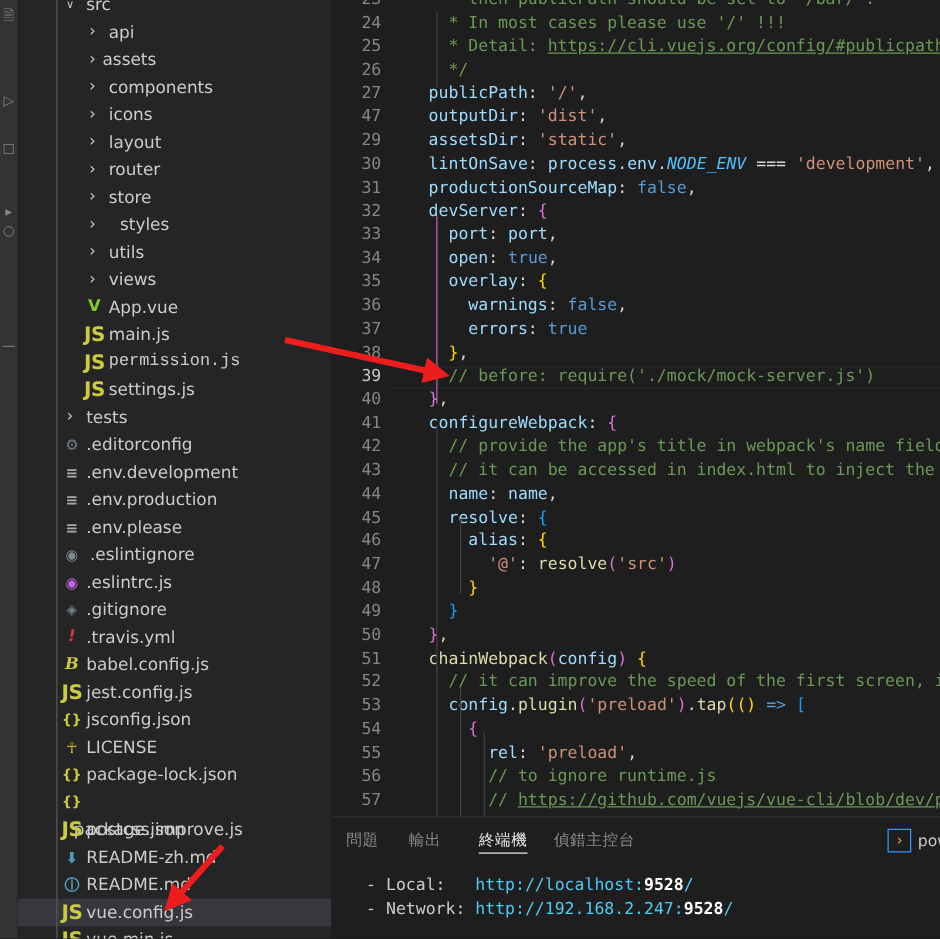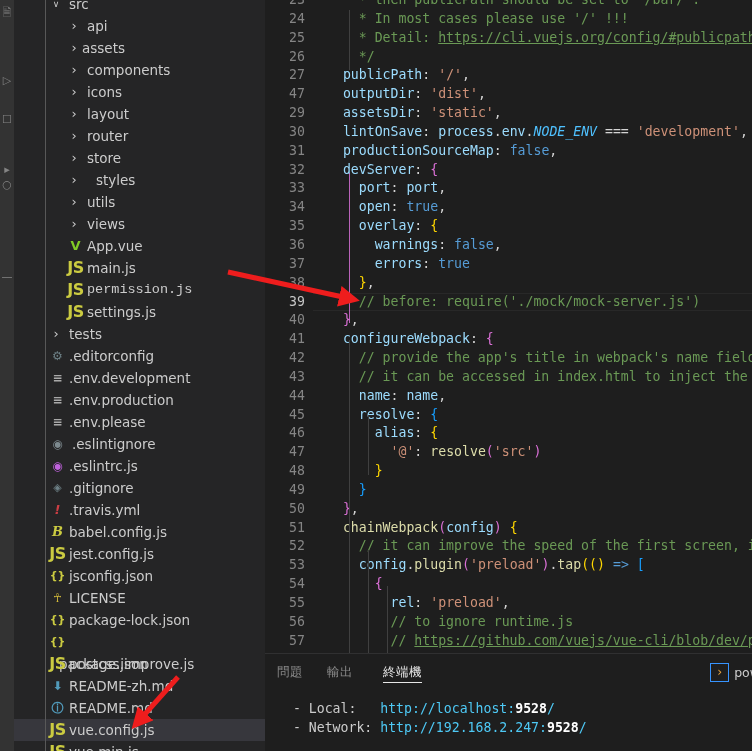--- a/index.html
+++ b/index.html
@@ -387,20 +387,21 @@
     <div class="indent-guide" style="left:103px; top:415px; height:60px;"></div>
     <div class="indent-guide" style="left:103px; top:550px; height:110px;"></div>
     <div class="indent-guide" style="left:122px; top:586px; height:74px;"></div>
   </div>
 
   <div class="panel">
     <div class="panel-tabs" id="ptabs">
         <div class="ptab" style="left: 12px;">問題</div>
         <div class="ptab" style="left: 62px;">輸出</div>
         <div class="ptab active" style="left: 118px;">終端機</div>
+        <div class="ptab" style="left: 178px;">偵錯主控台</div>
       </div>
 
     <div class="term-chip">
       <span class="term-chip-box">›</span>
       <span>pow</span>
     </div>
 
     <div class="term-body" id="termbody" style="padding-top: 10px; padding-left: 12px;">
         <div class="tline"><span class="t-dash">  - </span><span class="t-dash">Local:   </span><span class="t-url">http://localhost:</span><span class="t-port">9528</span><span class="t-url">/</span></div>
         <div class="tline"><span class="t-dash">  - </span><span class="t-dash">Network: </span><span class="t-url">http://192.168.2.247:</span><span class="t-port">9528</span><span class="t-url">/</span></div>

